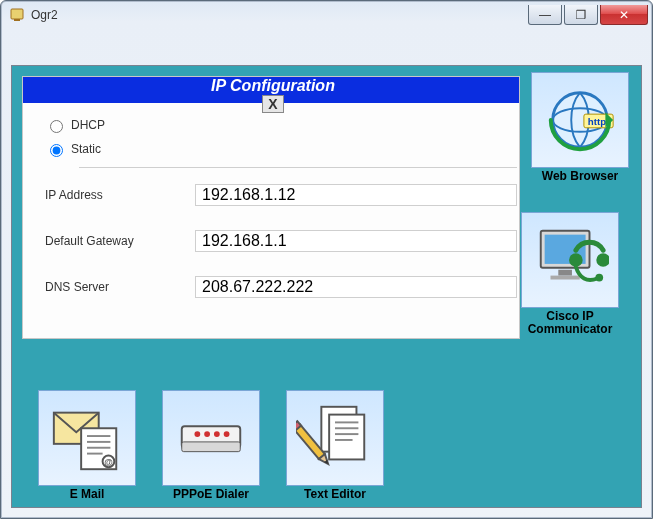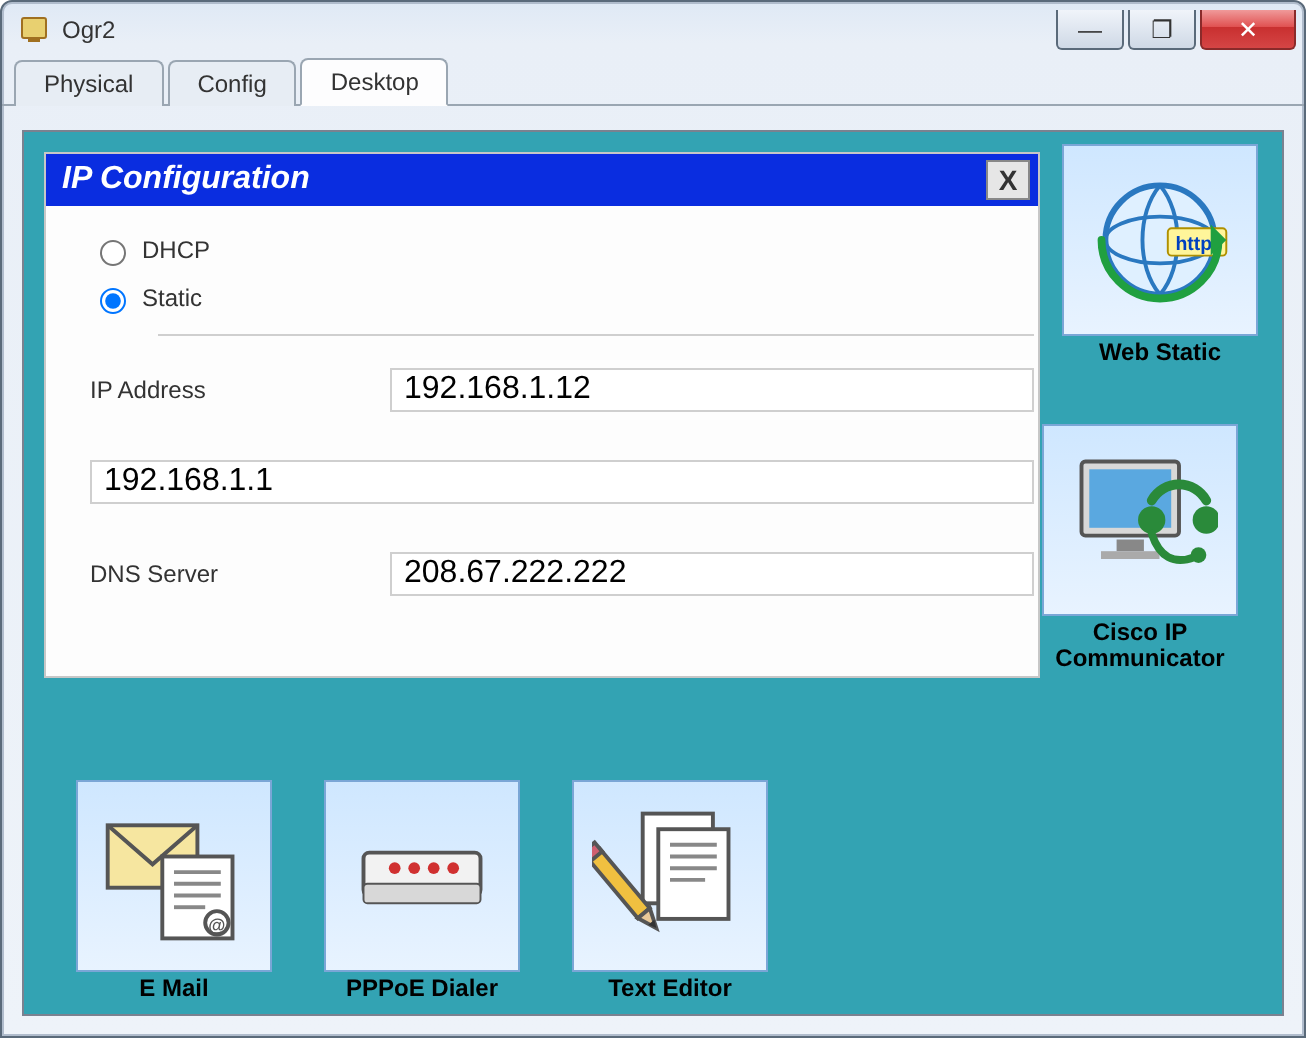--- a/index.html
+++ b/index.html
@@ -81,20 +81,21 @@
   .ip-dialog .dlg-title {
     height: 26px;
     background: #0a2de0;
     color: #fff;
     display: flex; align-items: center;
     padding: 0 4px 0 8px;
     font-style: italic;
     font-weight: bold;
     font-size: 16px;
     font-family: Verdana, Tahoma, sans-serif;
+    flex-direction: column;
   }
   .ip-dialog .dlg-title .spacer { flex:1; }
   .ip-dialog .dlg-close {
     width: 22px; height: 20px;
     background: #e6e6e6; border: 1px solid #888;
     color: #333; font-weight: bold; font-style: normal;
     display: flex; align-items: center; justify-content: center;
     font-family: Arial; font-size: 14px;
   }
   .ip-dialog .dlg-body {
@@ -159,25 +160,20 @@
         <span>—</span>
       </div>
     <div class="win-btn">
         <span>❐</span>
       </div>
     <div class="win-btn close">
         <span>✕</span>
       </div>
   </div>
 
-  <div class="tabstrip">
-    <div class="tab"><span>Physical</span></div>
-    <div class="tab"><span>Config</span></div>
-    <div class="tab active"><span>Desktop</span></div>
-  </div>
 
   <div class="client">
     <div class="desktop-area">
 
       <div class="ip-dialog">
         <div class="dlg-title">
           <span>IP Configuration</span>
           <span class="spacer"></span>
           <div class="dlg-close">
             <span>X</span>
@@ -194,20 +190,21 @@
             <span>Static</span>
           </div>
 
           <hr class="hr">
 
           <div class="field-row">
             <label>IP Address</label>
             <input type="text" value="192.168.1.12" style="">
           </div>
           <div class="field-row">
+            <label>Default Gateway</label>
             <input type="text" value="192.168.1.1" style="">
           </div>
           <div class="field-row">
             <label>DNS Server</label>
             <input type="text" value="208.67.222.222" style="">
           </div>
 
         </div>
       </div>
 
@@ -217,21 +214,21 @@
             <circle cx="40" cy="40" r="28" fill="#dff0ff" stroke="#2a78c0" stroke-width="3"></circle>
             <ellipse cx="40" cy="40" rx="28" ry="12" fill="none" stroke="#2a78c0" stroke-width="2"></ellipse>
             <path d="M40 12 C52 26 52 54 40 68" fill="none" stroke="#2a78c0" stroke-width="2"></path>
             <path d="M40 12 C28 26 28 54 40 68" fill="none" stroke="#2a78c0" stroke-width="2"></path>
             <rect x="44" y="34" width="30" height="14" rx="2" fill="#fff59a" stroke="#b09000"></rect>
             <text x="59" y="45" font-size="10" text-anchor="middle" fill="#0040c0" font-family="Arial">http:</text>
             <path d="M10 40 a30 30 0 0 0 60 0" fill="none" stroke="#20a040" stroke-width="4" stroke-linecap="round"></path>
             <polygon points="66,32 74,40 66,48" fill="#20a040"></polygon>
           </svg>
         </div>
-        <div class="lbl">Web Static</div>
+        <div class="lbl">Web Browser</div>
       </div>
 
       <div class="desk-icon" style="right:16px; top:146px;">
         <div class="pic">
           <svg viewBox="0 0 80 80" width="78" height="78">
             <rect x="10" y="10" width="50" height="38" rx="2" fill="#d8d8d8" stroke="#555" stroke-width="2"></rect>
             <rect x="14" y="14" width="42" height="30" fill="#5aa8e0"></rect>
             <rect x="28" y="50" width="14" height="6" fill="#888"></rect>
             <rect x="20" y="56" width="30" height="4" fill="#aaa"></rect>
             <path d="M46 30 a16 16 0 0 1 28 0" fill="none" stroke="#2a8a3a" stroke-width="5" stroke-linecap="round"></path>

